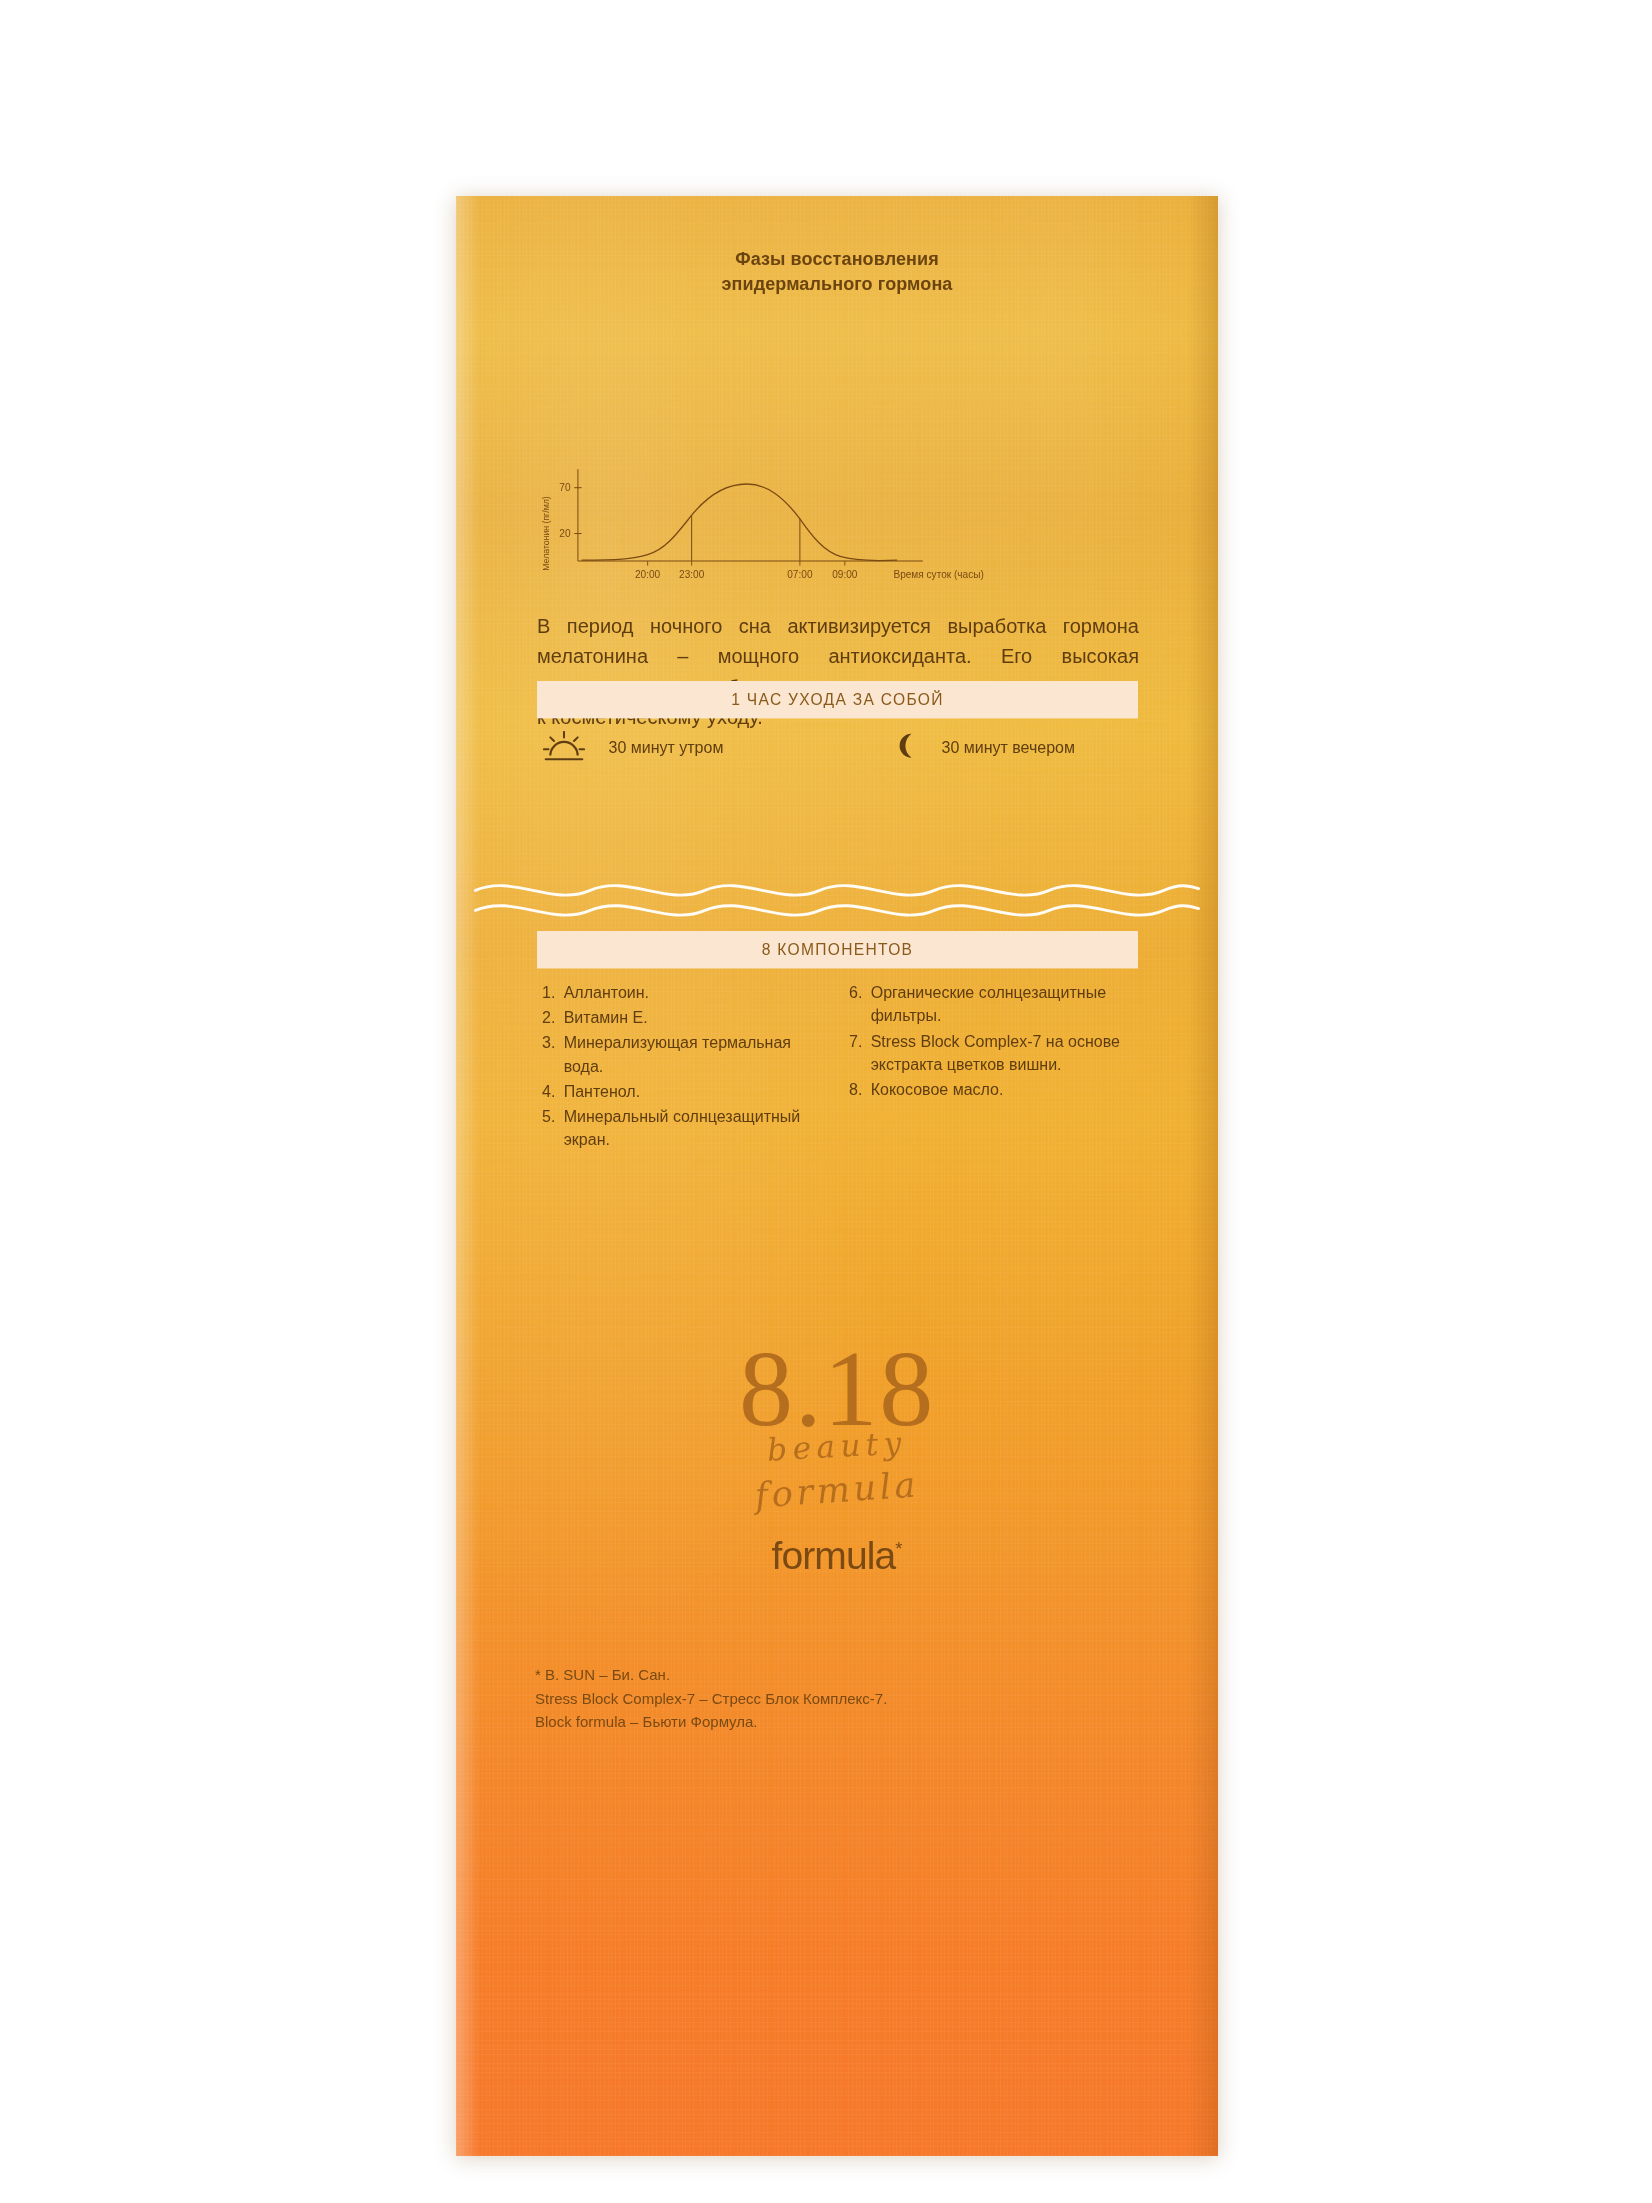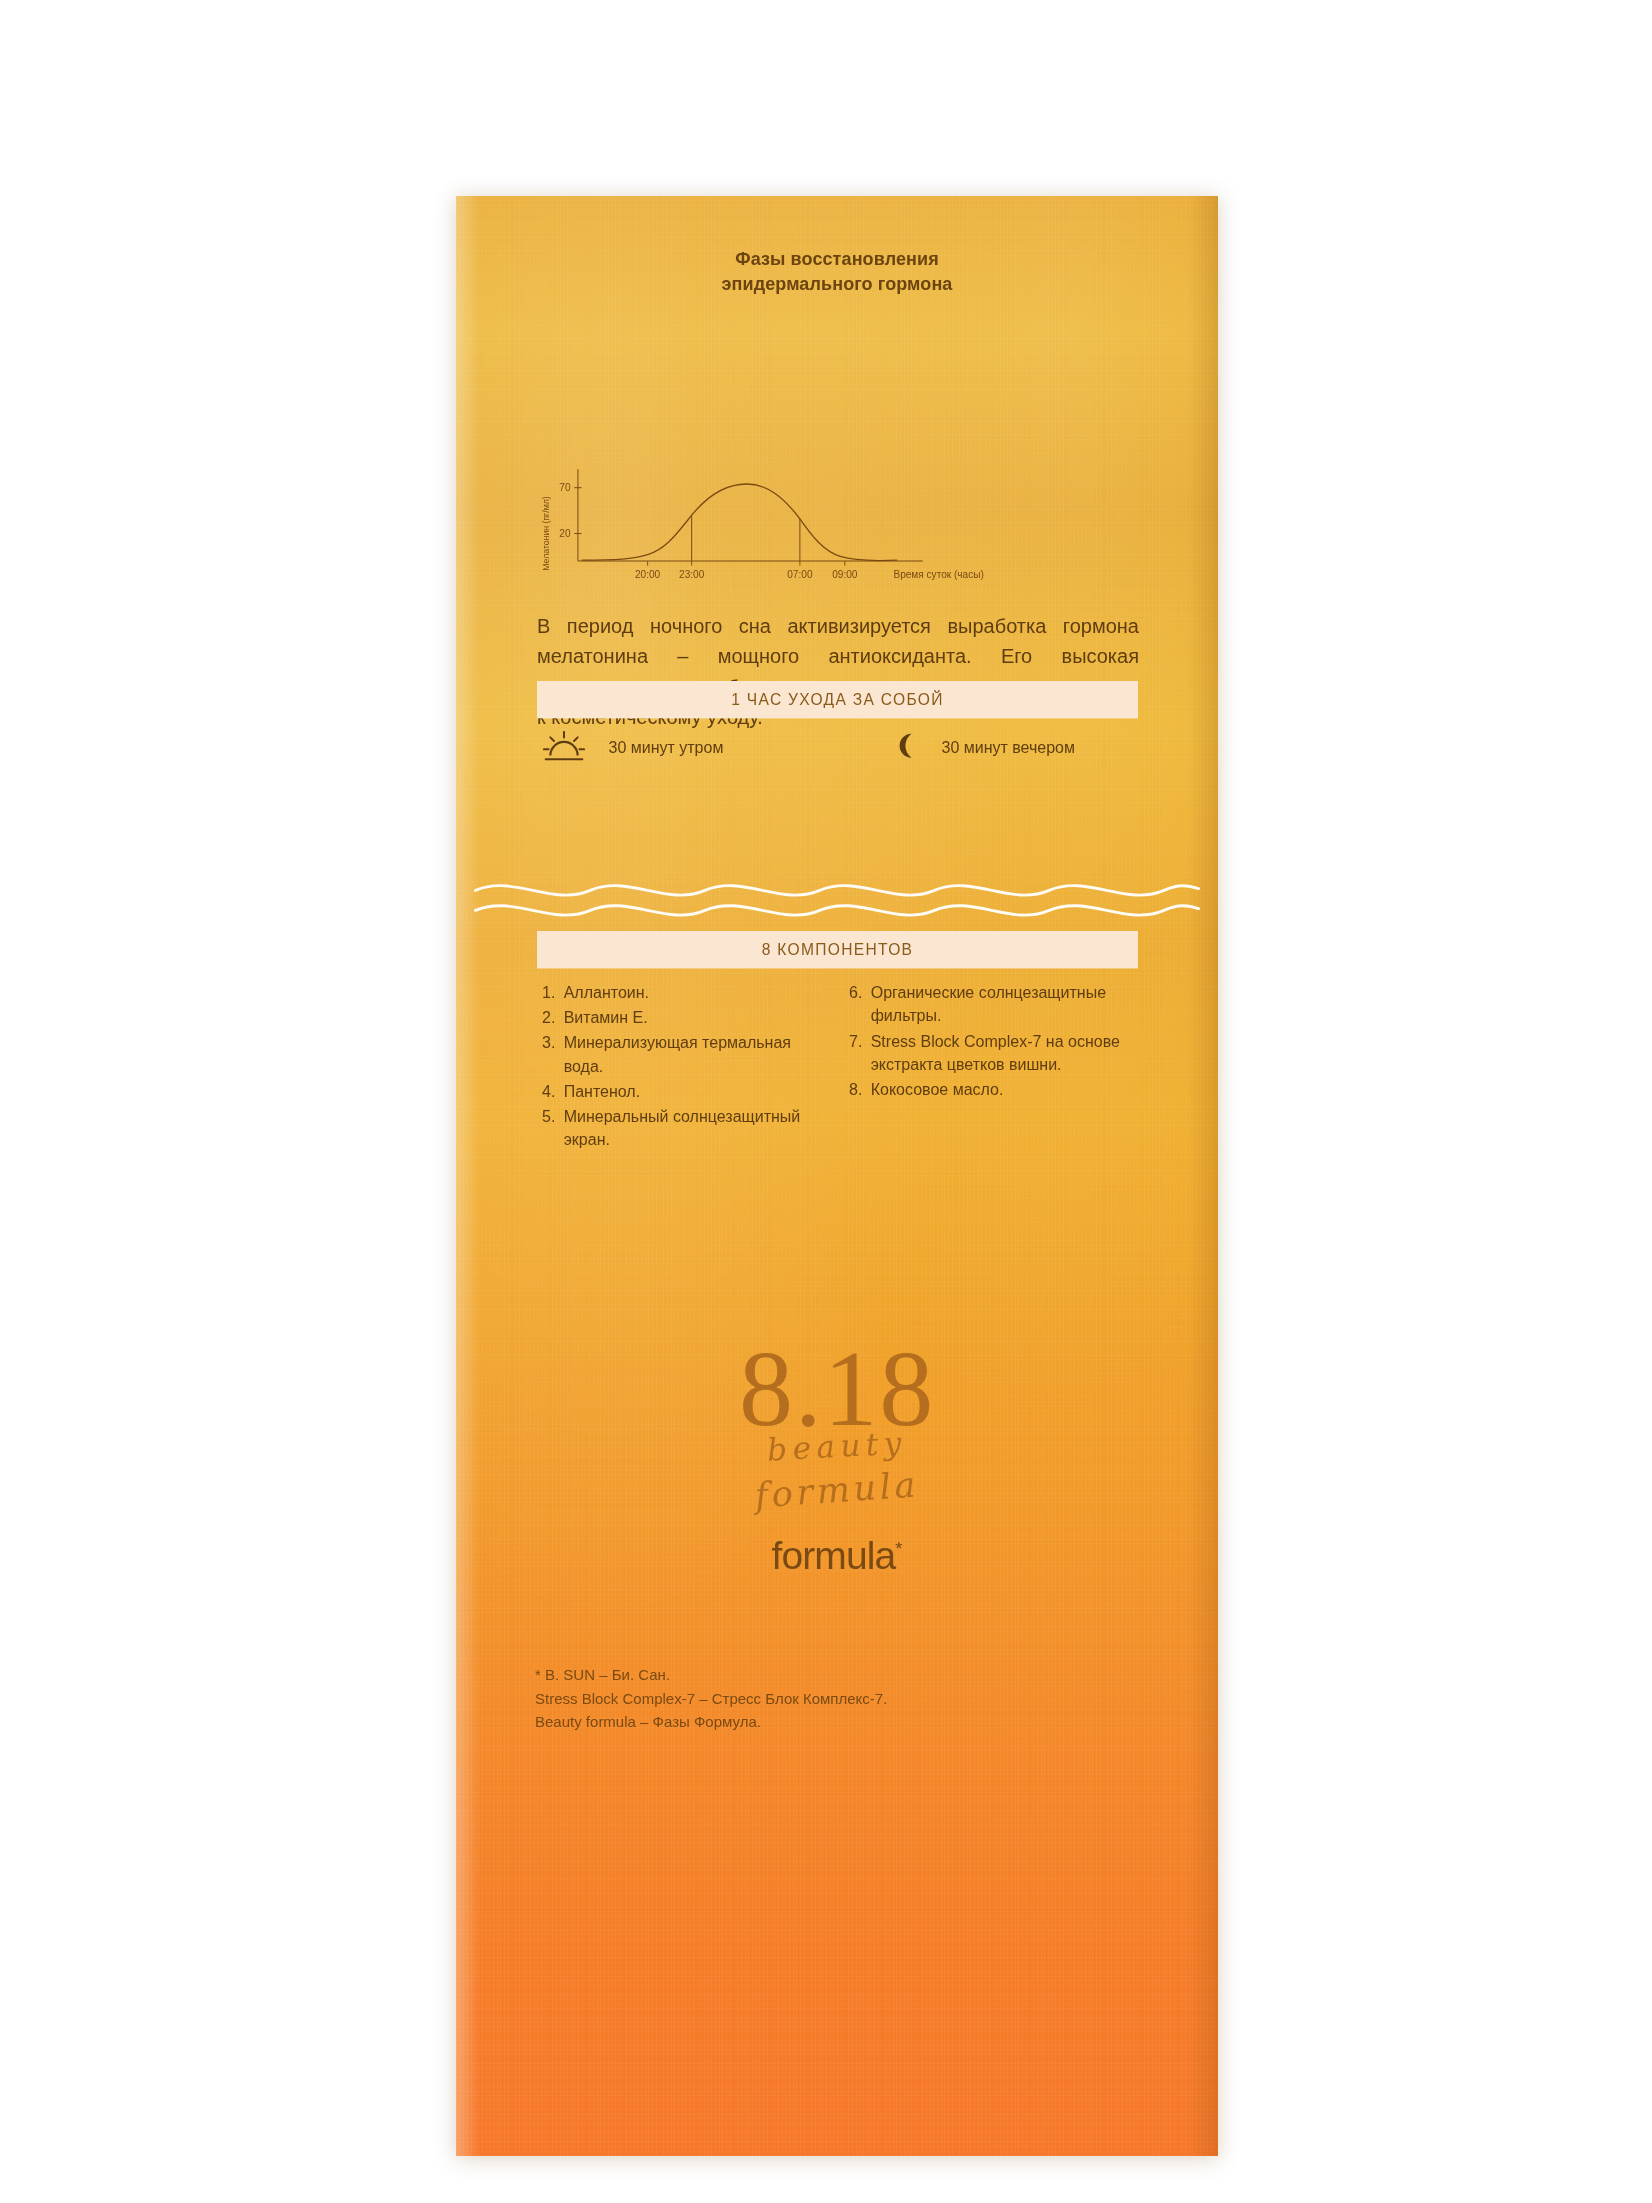--- a/index.html
+++ b/index.html
@@ -386,20 +386,20 @@
         <div class="brand-beauty">beauty</div>
         <div class="brand-formula">formula</div>
         <div class="brand-estiqe">
           <span>formula</span><span class="star">*</span>
         </div>
       </div>
 
       <div class="footnotes">
         <div>* B. SUN – Би. Сан.</div>
         <div>Stress Block Complex-7 – Стресс Блок Комплекс-7.</div>
-        <div>Beauty formula – Фазы Формула.</div>
+        <div>Block formula – Бьюти Формула.</div>
       </div>
 
     </div>
   </div>
 
 </div>
 
 
 </body></html>

